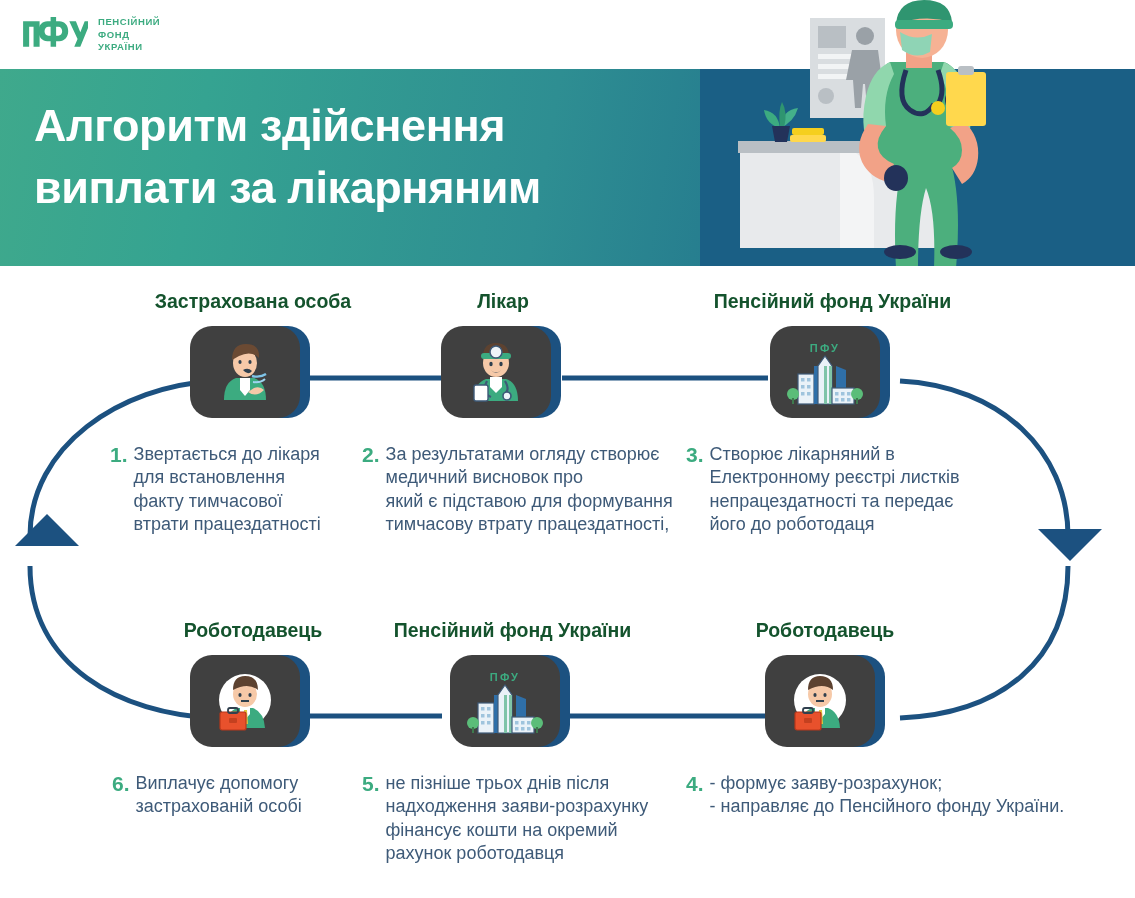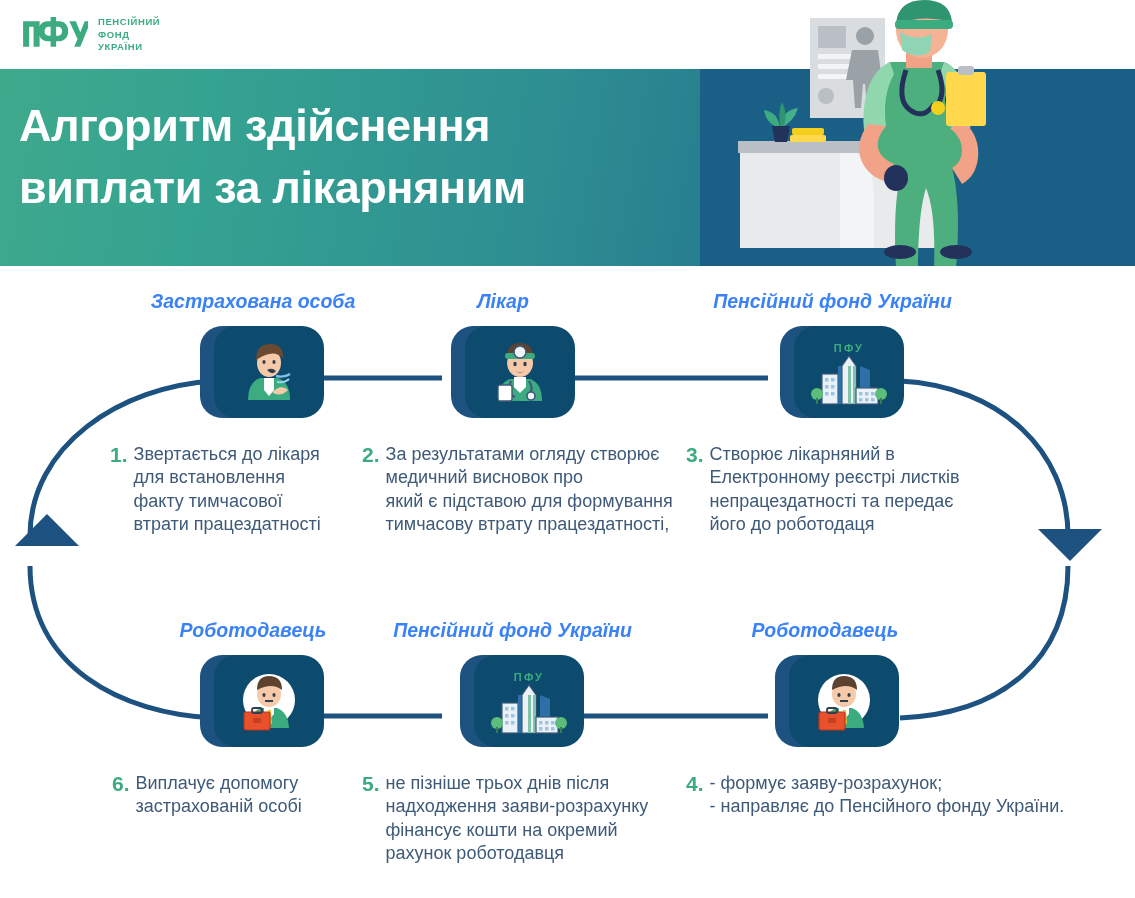--- a/index.html
+++ b/index.html
@@ -19,50 +19,49 @@
   }
   .logo-wrap {
     position: absolute; left: 22px; top: 12px; display: flex; align-items: center; gap: 10px;
   }
   .logo-mark { width: 66px; height: 44px; }
   .logo-text {
     color: #3cab80; font-size: 9.5px; font-weight: bold; line-height: 1.32;
     letter-spacing: 0.6px; text-transform: uppercase; padding-top: 2px;
   }
   .title-block {
-    position: absolute; left: 19px; top: 95px; width: 660px;
+    position: absolute; left: 34px; top: 95px; width: 660px;
   }
   .title-line {
     color: #ffffff; font-size: 45px; font-weight: bold; line-height: 1.38;
     letter-spacing: -0.4px; white-space: nowrap;
   }
 
   
   .hero-ill { position: absolute; left: 700px; top: 0px; width: 435px; height: 266px; }
 
   
   .flow-svg { position: absolute; left: 0; top: 266px; width: 1135px; height: 632px; }
 
   
   .node { position: absolute; }
   .node-title {
-    color: #3b82f6; font-size: 19.5px; font-weight: bold; text-align: center;
-    white-space: nowrap; line-height: 1; font-style: italic;
+    color: #14532d; font-size: 19.5px; font-weight: bold; text-align: center;
+    white-space: nowrap; line-height: 1;
   }
   .tile-wrap { position: relative; width: 120px; height: 92px; }
   .tile-shadow {
     position: absolute; left: 10px; top: 0; width: 110px; height: 92px;
     background: #1c5180; border-radius: 22px;
   }
   .tile {
     position: absolute; left: 0; top: 0; width: 110px; height: 92px;
-    background: #0c4a6e; border-radius: 22px;
+    background: #404040; border-radius: 22px;
     display: flex; align-items: center; justify-content: center; flex-direction: column;
     overflow: hidden;
-    margin-left: 24px;
   }
   .pfu-label {
     color: #3cab80; font-size: 11px; font-weight: bold; letter-spacing: 2.2px;
     margin-top: 6px; margin-bottom: -2px;
   }
 
   
   .step { position: absolute; display: flex; align-items: flex-start; gap: 6px; }
   .step-num {
     color: #3cab80; font-size: 21px; font-weight: bold; line-height: 1.18;

